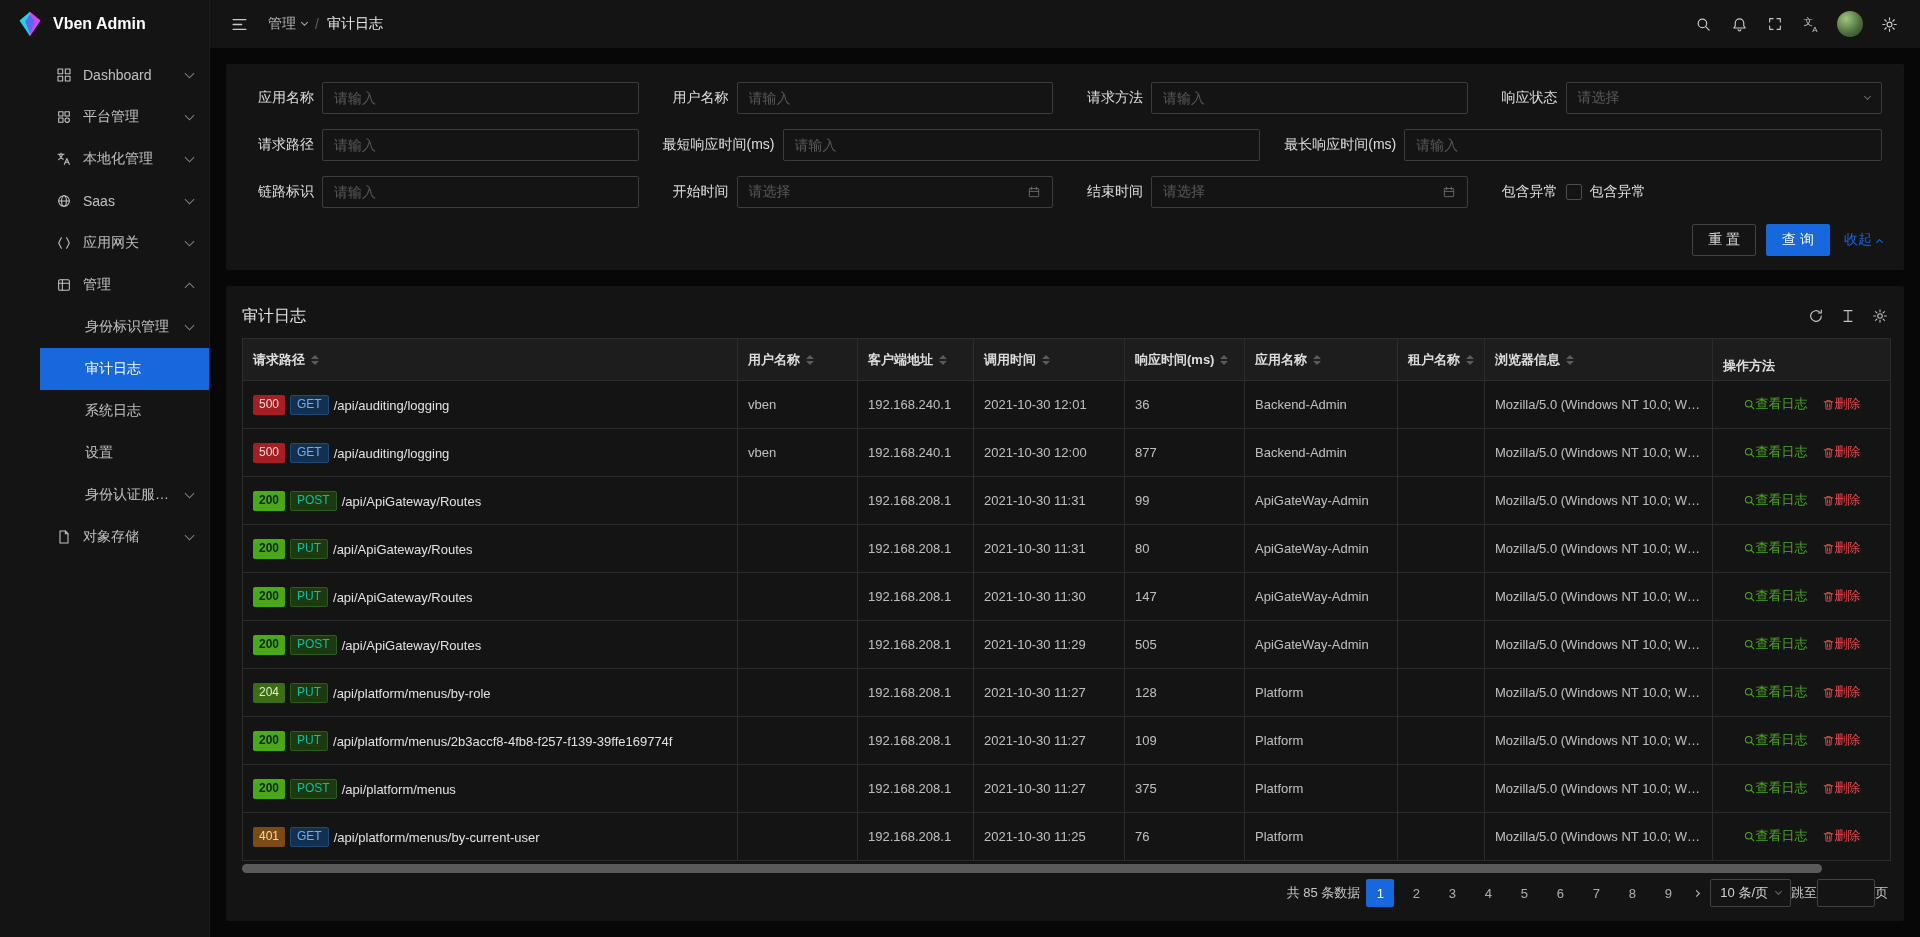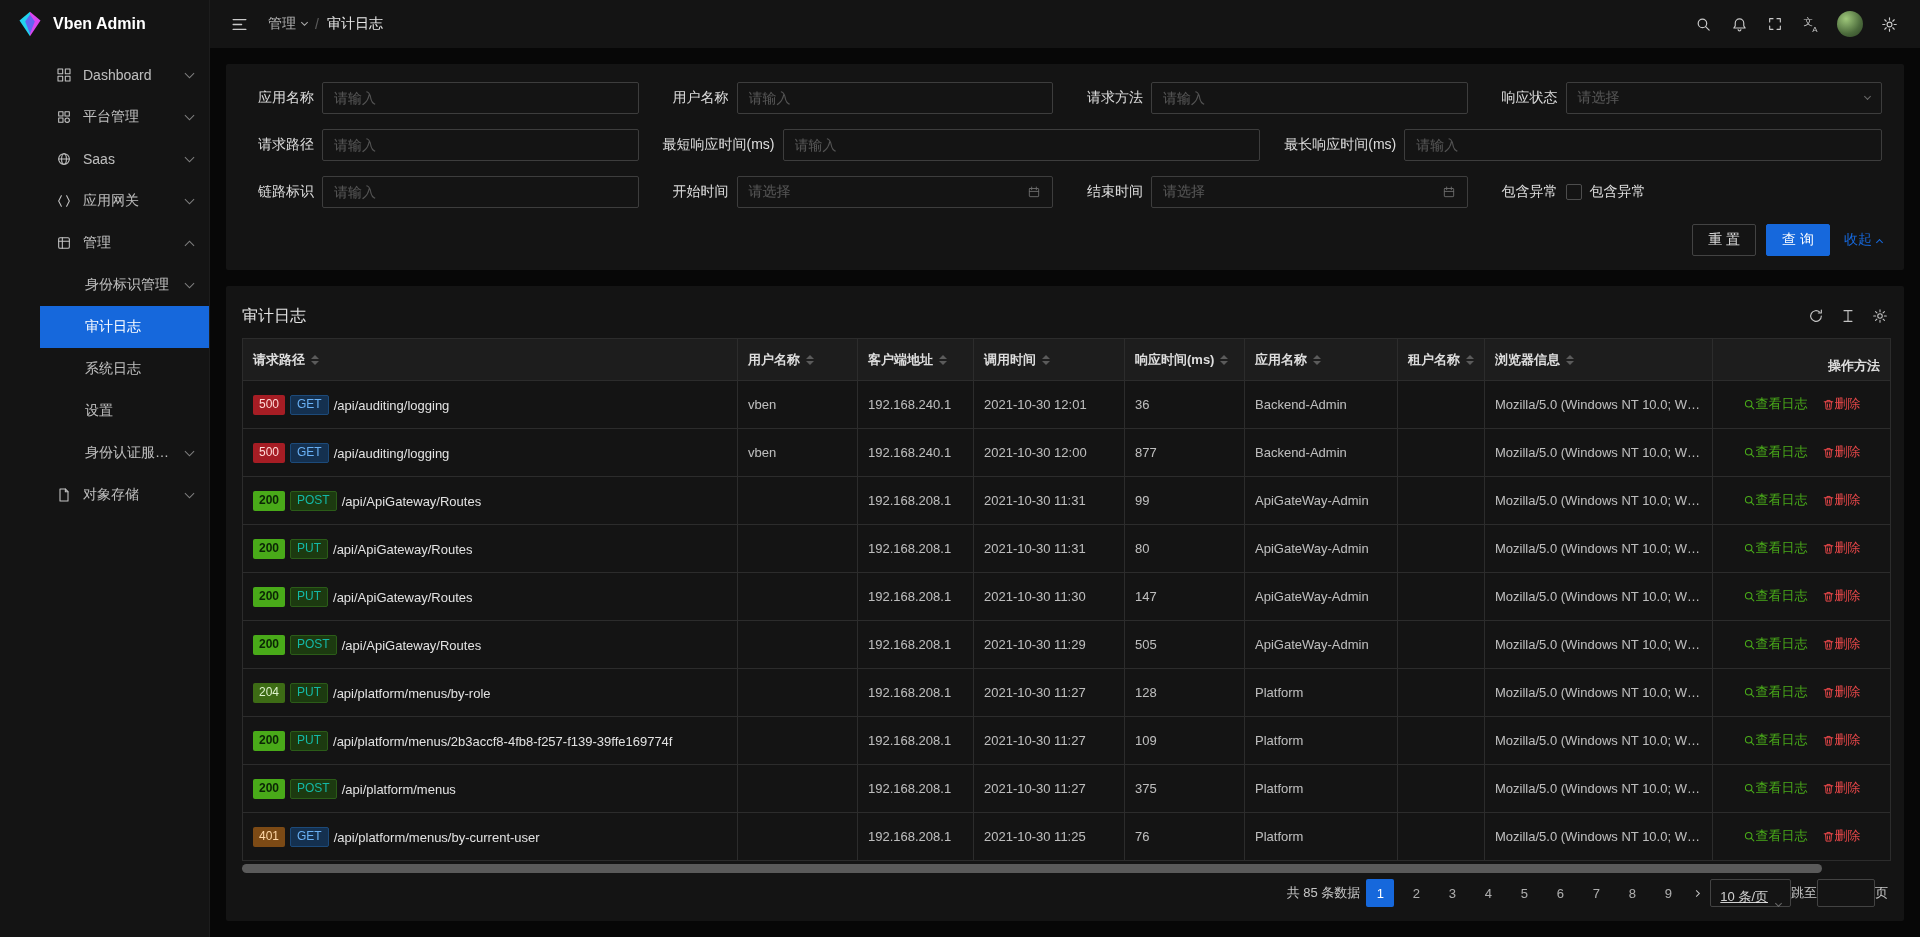--- a/index.html
+++ b/index.html
@@ -64,21 +64,21 @@
   .table-head-row { height:44px; display:flex; align-items:center; justify-content:space-between; flex-shrink:0; }
   .table-title { font-size:16px; color:rgba(255,255,255,.88); }
   .tools { display:flex; align-items:center; gap:16px; color:#c3c3c3; }
   .tool { display:inline-flex; cursor:pointer; }
 
   table { width:100%; border-collapse:collapse; table-layout:fixed; font-size:13px; }
   th,td { border:1px solid #2c2c2c; padding:0 10px; overflow:hidden; white-space:nowrap; text-overflow:ellipsis; }
   th { height:42px; background:#1d1d1d; font-weight:600; color:rgba(255,255,255,.85); }
   td { height:48px; color:rgba(255,255,255,.72); }
   .th-inner { display:flex; align-items:center; gap:6px; }
-  .th-inner.center { justify-content:flex-end;margin-top:12px; }
+  .th-inner.center { justify-content:flex-start;margin-top:12px; }
   .sorters { display:inline-flex; flex-direction:column; gap:2px; cursor:pointer; }
   .sorters i { display:block; width:0; height:0; border:4px solid transparent; }
   .sorters .s-up { border-bottom-color:#5b5b5b; border-top-width:0; }
   .sorters .s-down { border-top-color:#5b5b5b; border-bottom-width:0; }
 
   .tag { display:inline-block; height:20px; line-height:19px; padding:0 6px; border-radius:2px; font-size:12px; margin-right:5px; vertical-align:middle; }
   .tag.s-red { background:#a61d24; color:#ffd9d6; }
   .tag.s-green { background:#49aa19; color:#0b2605;font-weight:bold; }
   .tag.s-green-dark { background:#3d6c15; color:#ddf2cc; }
   .tag.s-orange { background:#7c4a15; color:#ffd8a8; }
@@ -93,21 +93,21 @@
   .hscroll { height:9px; margin-top:3px; flex-shrink:0; }
   .hthumb { height:9px; width:96%; background:#5a5a5a; border-radius:5px; }
 
   
   .pagination { margin-top:auto; height:40px; display:flex; align-items:center; justify-content:flex-end; gap:0; font-size:13px; color:rgba(255,255,255,.75); flex-shrink:0; }
   .total { margin-right:6px; color:rgba(255,255,255,.75); }
   .pages { display:flex; align-items:center; gap:8px; }
   .page-btn { min-width:28px; height:28px; display:inline-flex; align-items:center; justify-content:center; border-radius:2px; cursor:pointer; color:rgba(255,255,255,.65); }
   .page-btn.active { background:#1668dc; color:#fff; }
   .page-btn.next { color:rgba(255,255,255,.75); }
-  .size-select { height:28px; border:1px solid #434343; border-radius:2px; display:inline-flex; align-items:flex-end; gap:8px; padding:0 9px; cursor:pointer; color:rgba(255,255,255,.8);text-decoration:underline; }
+  .size-select { height:28px; border:1px solid #434343; border-radius:2px; display:inline-flex; align-items:center; gap:8px; padding:0 9px; cursor:pointer; color:rgba(255,255,255,.8); }
   .size-select .chev { color:#6a6a6a; }
   .jump-label { color:rgba(255,255,255,.75); }
   .jump-input { width:58px; height:28px; border:1px solid #434343; border-radius:2px; background:transparent; color:rgba(255,255,255,.85); outline:none; padding:0 8px; font-family:inherit; }
 </style>
 </head>
 <body>
 
 <div class="app">
 
   <aside class="sidebar">
@@ -135,20 +135,30 @@
         <div class="menu-item">
           <span class="mi-icon">
             <svg viewBox="0 0 24 24" width="16" height="16" fill="none" stroke="currentColor" stroke-width="1.6" stroke-linecap="round" stroke-linejoin="round">
               <rect x="4" y="4" width="6.5" height="6.5"></rect>
               <rect x="13.5" y="4" width="6.5" height="6.5"></rect>
               <rect x="4" y="13.5" width="6.5" height="6.5"></rect>
               <circle cx="16.8" cy="16.8" r="3.3"></circle>
             </svg>
           </span>
           <span class="mi-label">平台管理</span>
+          <span class="chev down"></span>
+        </div>
+        <div class="menu-item">
+          <span class="mi-icon">
+            <svg viewBox="0 0 24 24" width="16" height="16" fill="none" stroke="currentColor" stroke-width="1.6" stroke-linecap="round" stroke-linejoin="round">
+              <path d="M3 5h9M7.5 3v2M5 5c.8 3.2 2.9 5.8 5.8 7.4M10 5c-.9 3.2-3 6-6 8"></path>
+              <path d="M12.5 20l3.8-8.6 3.7 8.6M13.9 17h4.8"></path>
+            </svg>
+          </span>
+          <span class="mi-label">本地化管理</span>
           <span class="chev down"></span>
         </div>
         <div class="menu-item">
           <span class="mi-icon">
             <svg viewBox="0 0 24 24" width="16" height="16" fill="none" stroke="currentColor" stroke-width="1.6" stroke-linecap="round" stroke-linejoin="round">
               <circle cx="12" cy="12" r="8"></circle>
               <ellipse cx="12" cy="12" rx="3.6" ry="8"></ellipse>
               <path d="M4 12h16"></path>
             </svg>
           </span>

